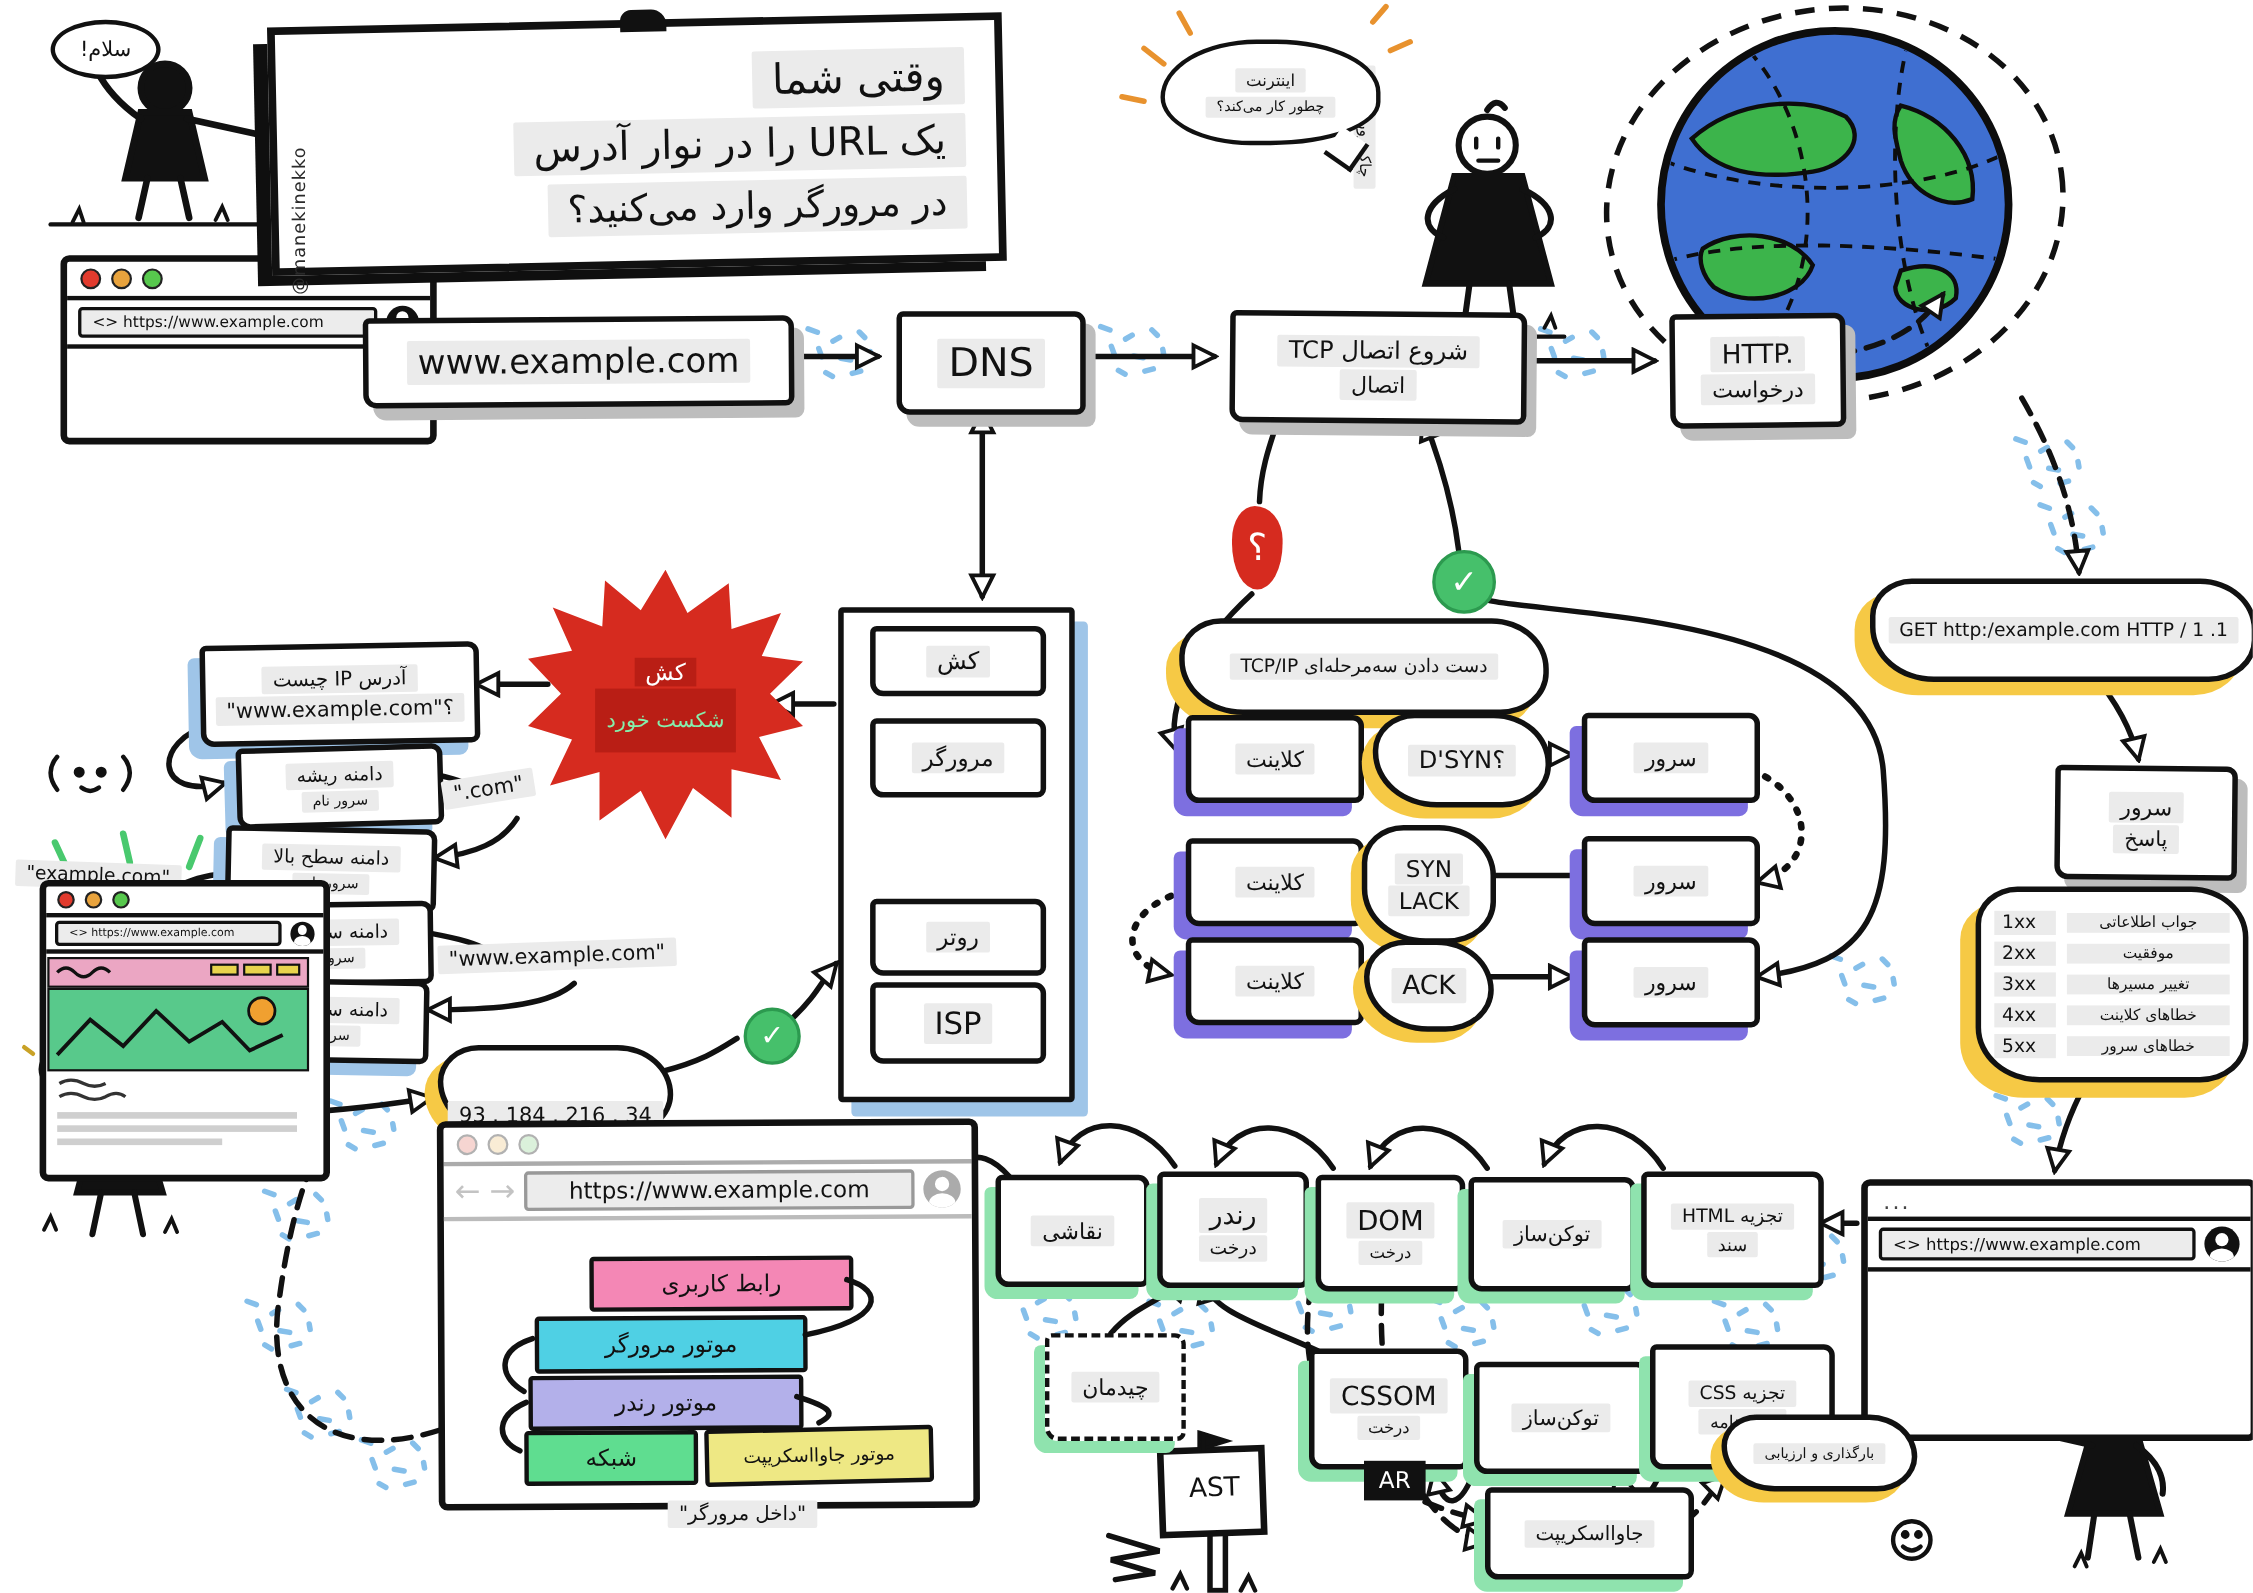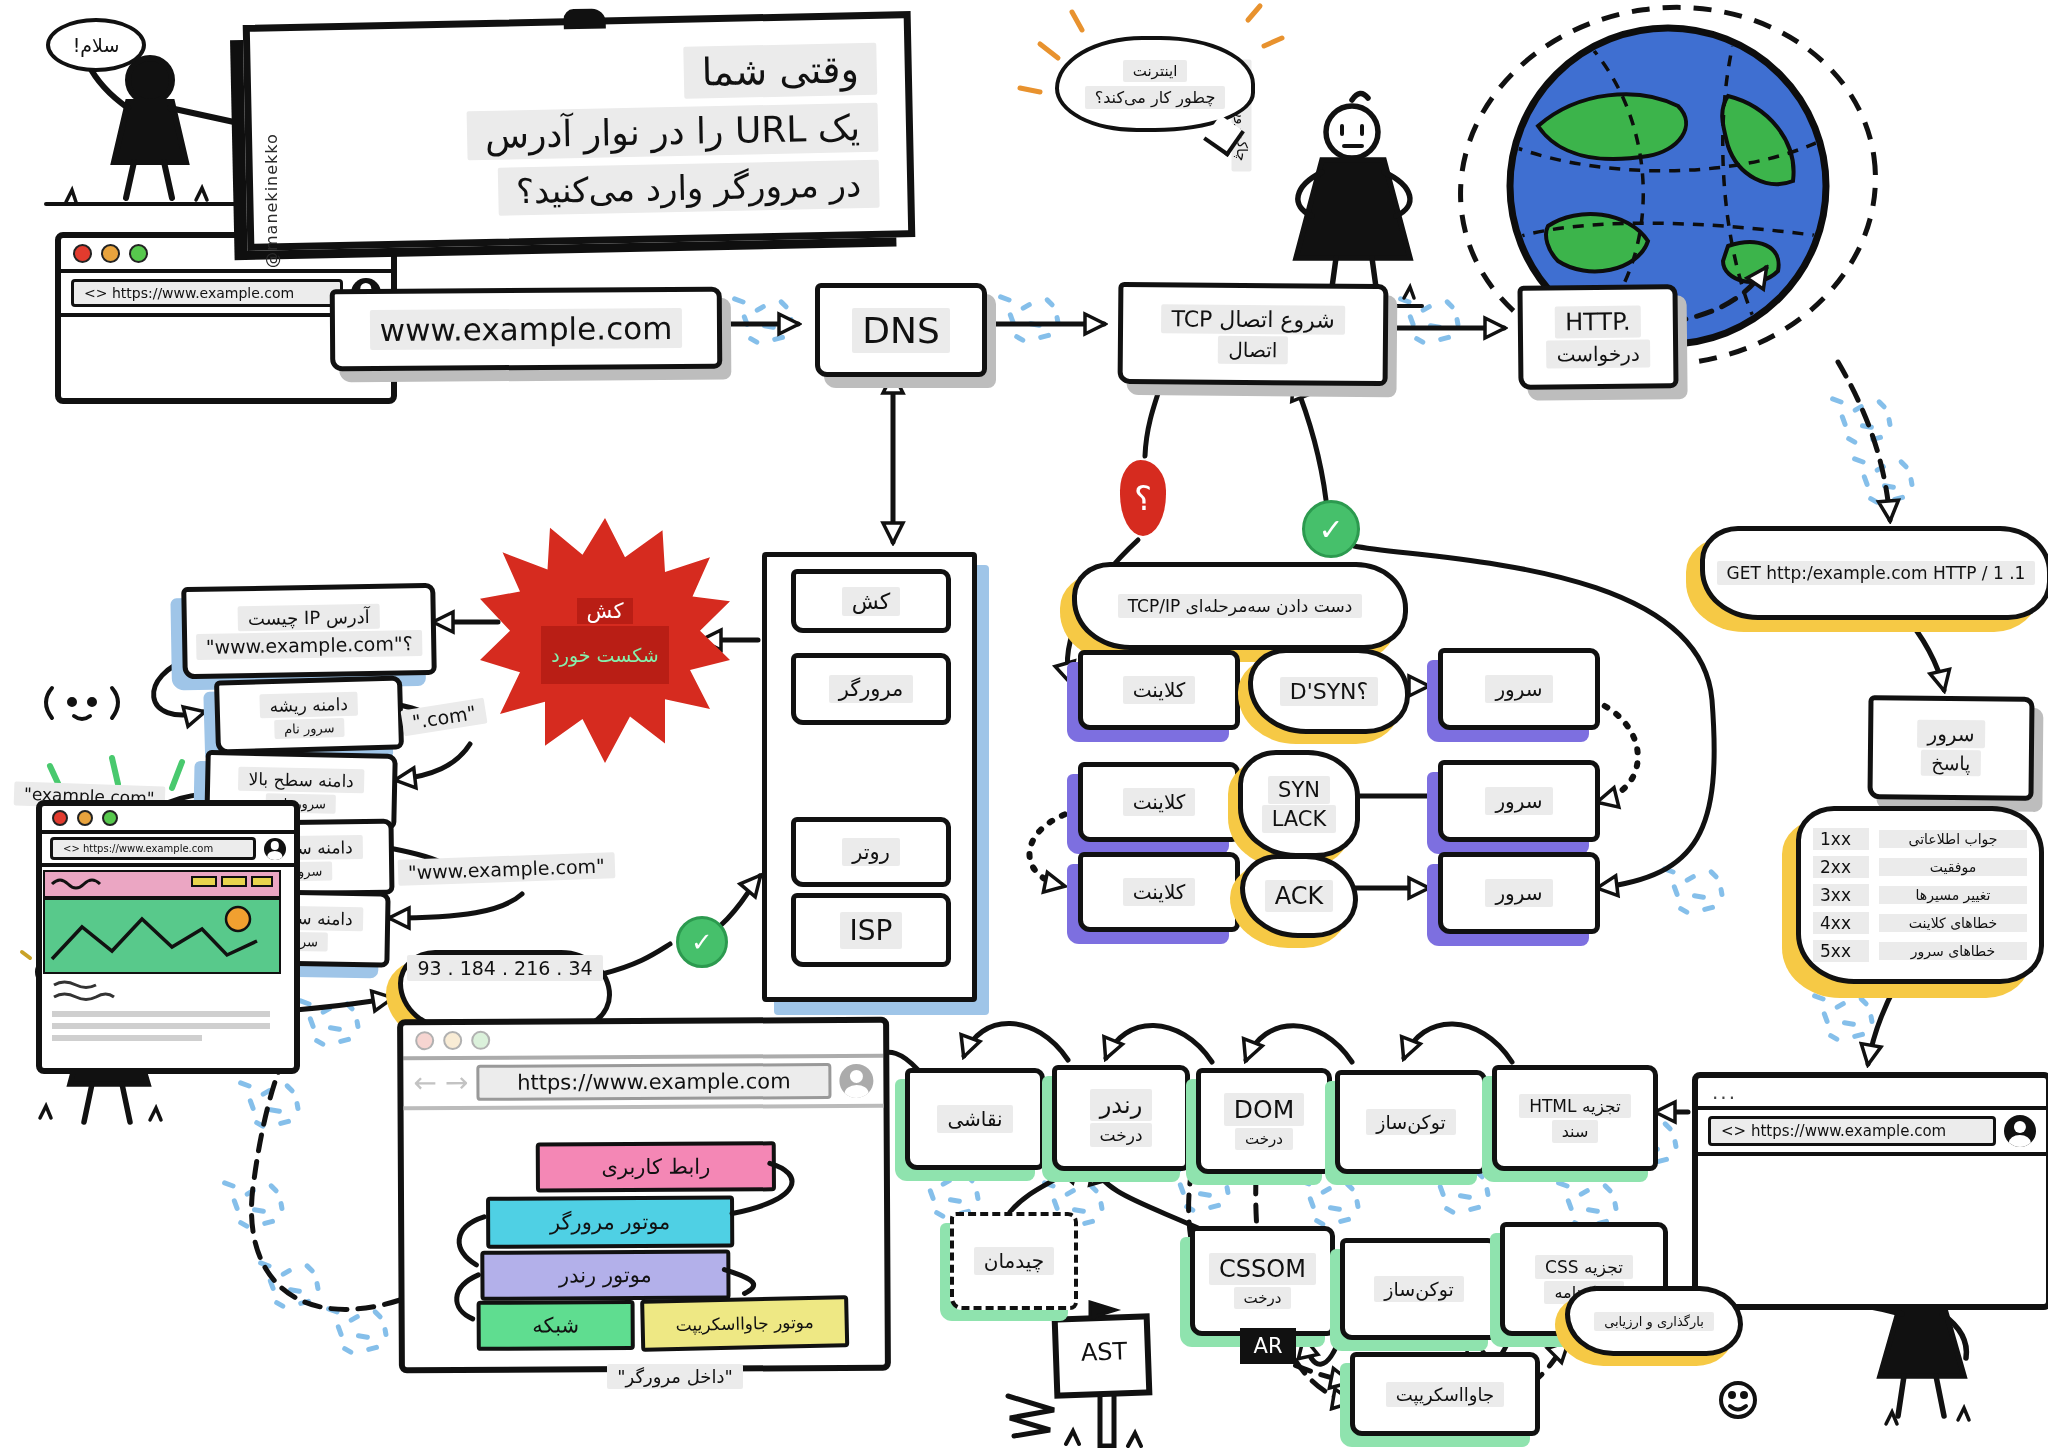--- a/index.html
+++ b/index.html
@@ -265,21 +265,21 @@
 
 <div class="abs lay2 fa" style="left:46px;top:18px;width:92px;height:46px;border:4px solid #111;border-radius:50%;
             display:flex;align-items:center;justify-content:center;background:#fff">
   <span style="font-size:19px">سلام!</span>
 </div>
 
 <div class="abs lay2 fa" style="left:1055px;top:36px;width:192px;height:88px;border:4px solid #111;
             border-radius:48% 52% 55% 45%/60% 55% 45% 50%;background:#fff;display:flex;flex-direction:column;
             align-items:center;justify-content:center;gap:4px">
   <span class="chip" style="font-size:15px">اینترنت</span>
-  <span class="chip" style="font-size:16px">چطور کار می‌کند؟</span>
+  <span class="chip" style="font-size:13px">چطور کار می‌کند؟</span>
   <div class="abs" style="left:78%;top:92%;width:26px;height:26px;border-right:4px solid #111;border-bottom:4px solid #111;
        background:#fff;transform:rotate(35deg)"></div>
 </div>
 
 <div class="browser lay2" style="left:55px;top:232px;width:330px;height:160px">
   <div class="tbar">
     <span class="dot" style="background:#e23b2e"></span>
     <span class="dot" style="background:#e8a33d"></span>
     <span class="dot" style="background:#57c84d"></span>
   </div>
@@ -337,21 +337,21 @@
   <span class="chip ltr" style="font-size:19px">".com"</span>
 </div>
 <div class="abs lay2" style="left:14px;top:786px;transform:rotate(2deg)">
   <span class="chip ltr" style="font-size:17px">"example.com"</span>
 </div>
 <div class="abs lay2" style="left:398px;top:858px;transform:rotate(-2deg)">
   <span class="chip ltr" style="font-size:19px">"www.example.com"</span>
 </div>
 
 <div class="cloud abs lay2" style="left:398px;top:950px;width:204px;height:72px;box-shadow:-12px 10px 0 #f6c945;
-            display:flex;align-items:flex-start;justify-content:center">
+            display:flex;align-items:flex-end;justify-content:center">
   <span class="chip ltr" style="font-size:19px">93 . 184 . 216 . 34</span>
 </div>
 <div class="abs lay2" style="left:676px;top:916px;width:46px;height:46px;border-radius:50%;background:#46c06b;border:3px solid #2c9a4f;
             display:flex;align-items:center;justify-content:center;color:#fff;font-size:26px">
   <span>✓</span>
 </div>
 
 <div class="abs lay2 sh-blue-r" style="left:762px;top:552px;width:205px;height:440px;background:#fff;border:5px solid #111;border-radius:4px">
   <div class="box" style="left:24px;top:12px;width:150px;height:54px">
     <span class="chip fa" style="font-size:22px">کش</span>

